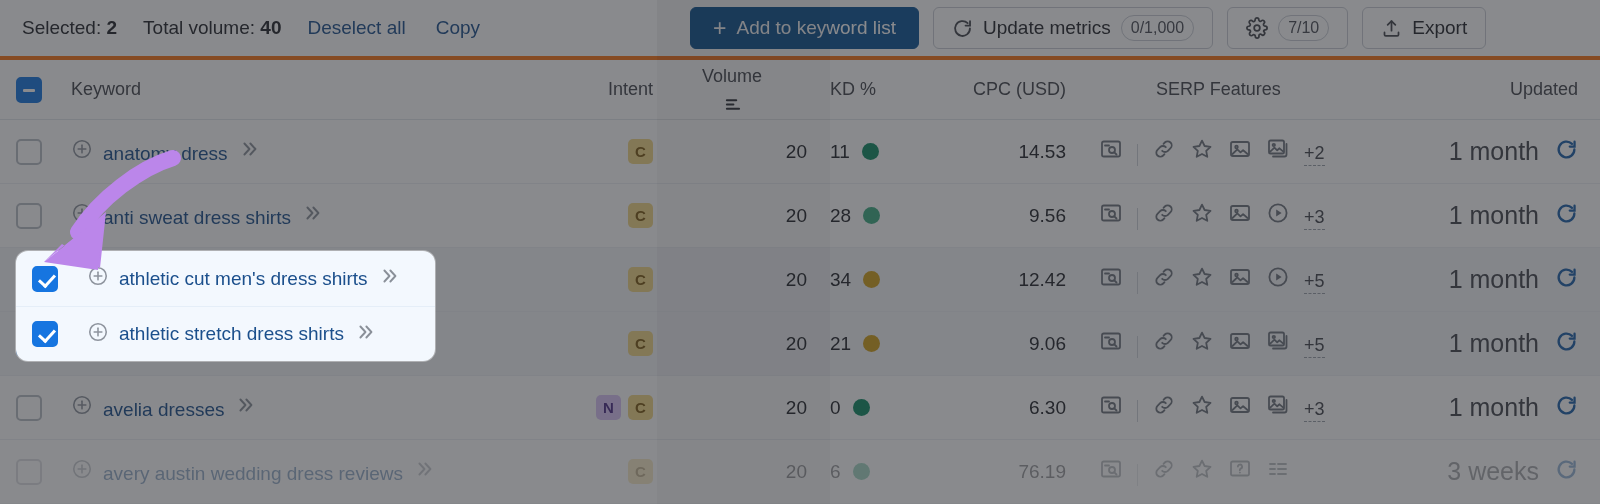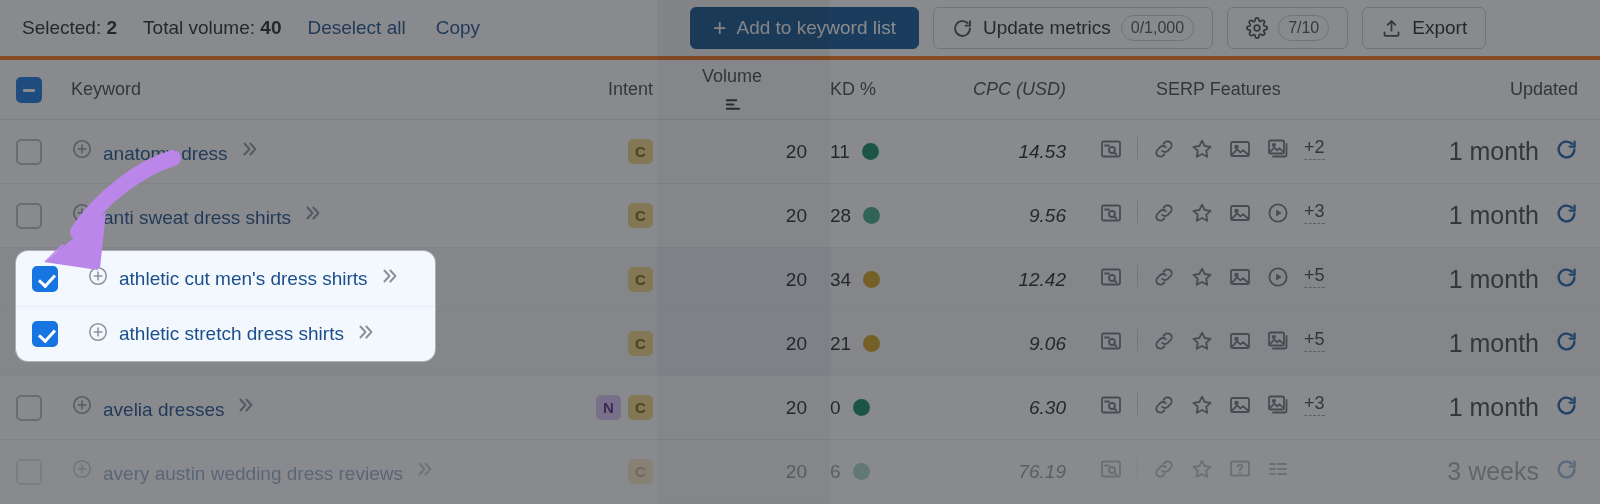--- a/index.html
+++ b/index.html
@@ -109,22 +109,22 @@
   }
   .row.hl { background: #f3f5f8; }
   .row.faded { opacity: 0.45; }
 
   
   .c-check { width: 57px;  flex: 0 0 57px; display:flex; align-items:center; justify-content:center; }
   .c-kw    { width: 500px; flex: 0 0 500px; display:flex; align-items:flex-end; gap: 10px; padding-left: 14px;}
   .c-intent{ width: 100px; flex: 0 0 100px; display:flex; align-items:center; justify-content:flex-end; gap: 7px; padding-right: 4px;}
   .c-vol   { width: 173px; flex: 0 0 173px; display:flex; align-items:center; justify-content:flex-end; padding-right: 23px;}
   .c-kd    { width: 122px; flex: 0 0 122px; display:flex; align-items:center; justify-content:flex-start; gap: 12px; padding-right: 18px;}
-  .c-cpc   { width: 120px; flex: 0 0 120px; display:flex; align-items:flex-end; justify-content:flex-end; padding-right: 6px; font-style: italic;}
-  .c-serp  { width: 355px; flex: 0 0 355px; display:flex; align-items:flex-start; gap: 14px; padding-left: 27px;}
+  .c-cpc   { width: 120px; flex: 0 0 120px; display:flex; align-items:flex-end; justify-content:flex-end; padding-right: 6px;}
+  .c-serp  { width: 355px; flex: 0 0 355px; display:flex; align-items:flex-end; gap: 14px; padding-left: 27px;}
   .c-upd   { flex: 1 1 auto; display:flex; align-items:center; justify-content:flex-end; gap: 16px; padding-right: 22px;}
 
   .thead .c-vol { background: transparent; }
 
   
   .volstrip {
     position: absolute;
     left: 657px; width: 173px;
     top: 60px; height: 444px;
     background: rgba(0,0,0,0.035);

